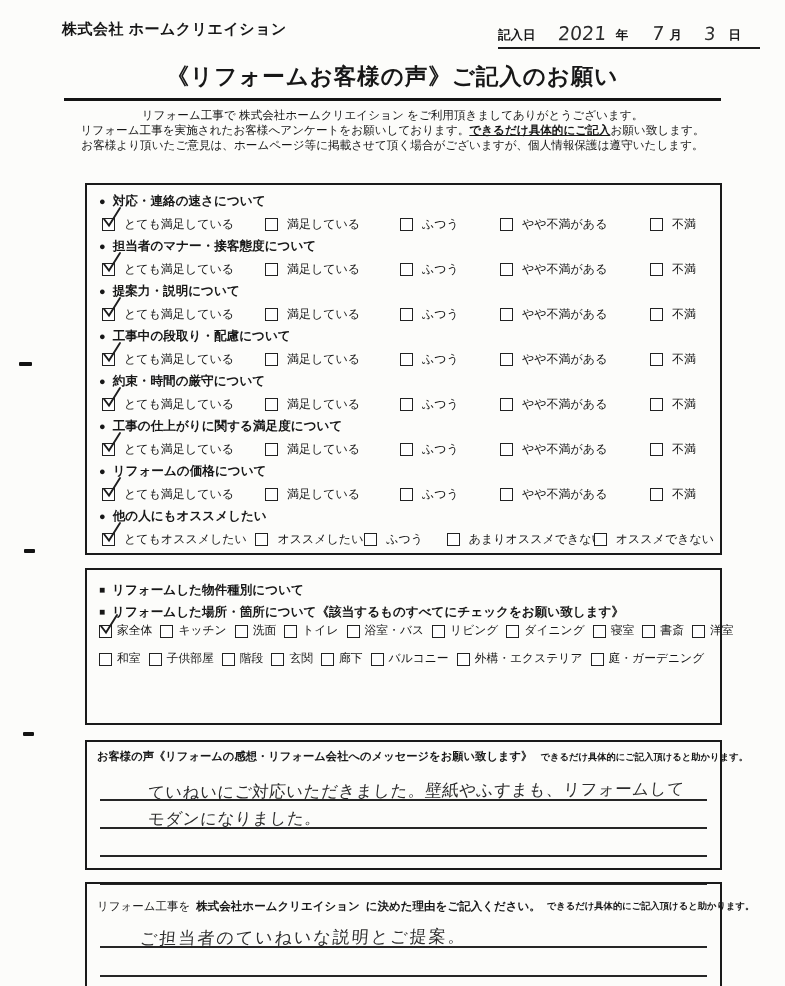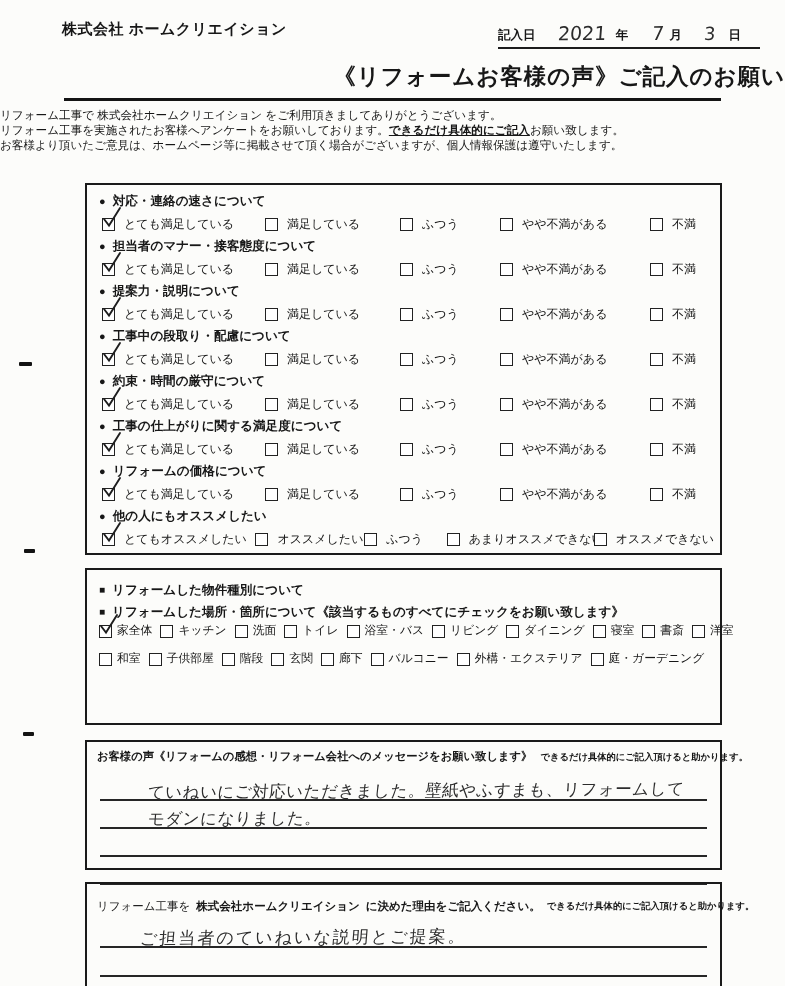--- a/index.html
+++ b/index.html
@@ -10,25 +10,25 @@
   .company{position:absolute;left:62px;top:20px;font-size:15px;font-weight:700;letter-spacing:.5px}
   .datebox{position:absolute;left:498px;top:22px;width:262px;border-bottom:2px solid #1c1c1c;
            padding-bottom:3px;display:flex;align-items:flex-end;font-size:12.5px;font-weight:700;white-space:nowrap}
   .datebox .dl{margin-right:22px}
   .datebox .u{margin-right:14px}
   .datebox .hand{font-weight:400}
   .hy{font-size:19px;margin-right:10px}
   .hm{font-size:19px;margin-right:5px;margin-left:10px}
   .hd{font-size:18px;margin-right:13px;margin-left:8px}
 
-  .title{position:absolute;top:61px;left:0;width:100%;text-align:right;font-size:22.5px;
+  .title{position:absolute;top:61px;left:0;width:100%;text-align:center;font-size:22.5px;
          font-weight:800;letter-spacing:1px}
   .title-underline{position:absolute;top:98px;left:64px;width:657px;height:3px;background:#141414}
 
-  .intro{position:absolute;top:108px;left:0;width:100%;font-size:11.6px;
+  .intro{position:absolute;top:108px;left:0;width:100%;text-align:center;font-size:11.6px;
          line-height:14.8px;font-weight:500}
   .intro .em{font-weight:800;text-decoration:underline}
 
   
   .box{position:absolute;left:85px;width:637px;border:2px solid #1a1a1a;box-sizing:border-box}
   #box-survey{top:183px;height:372px;padding:7px 6px 0 12px}
   #box-property{top:568px;height:157px;padding:9px 6px 0 12px}
   #box-voice{top:740px;height:130px;padding:7px 10px 4px 10px}
   #box-reason{top:882px;height:150px;padding:9px 10px 0 10px}
 

